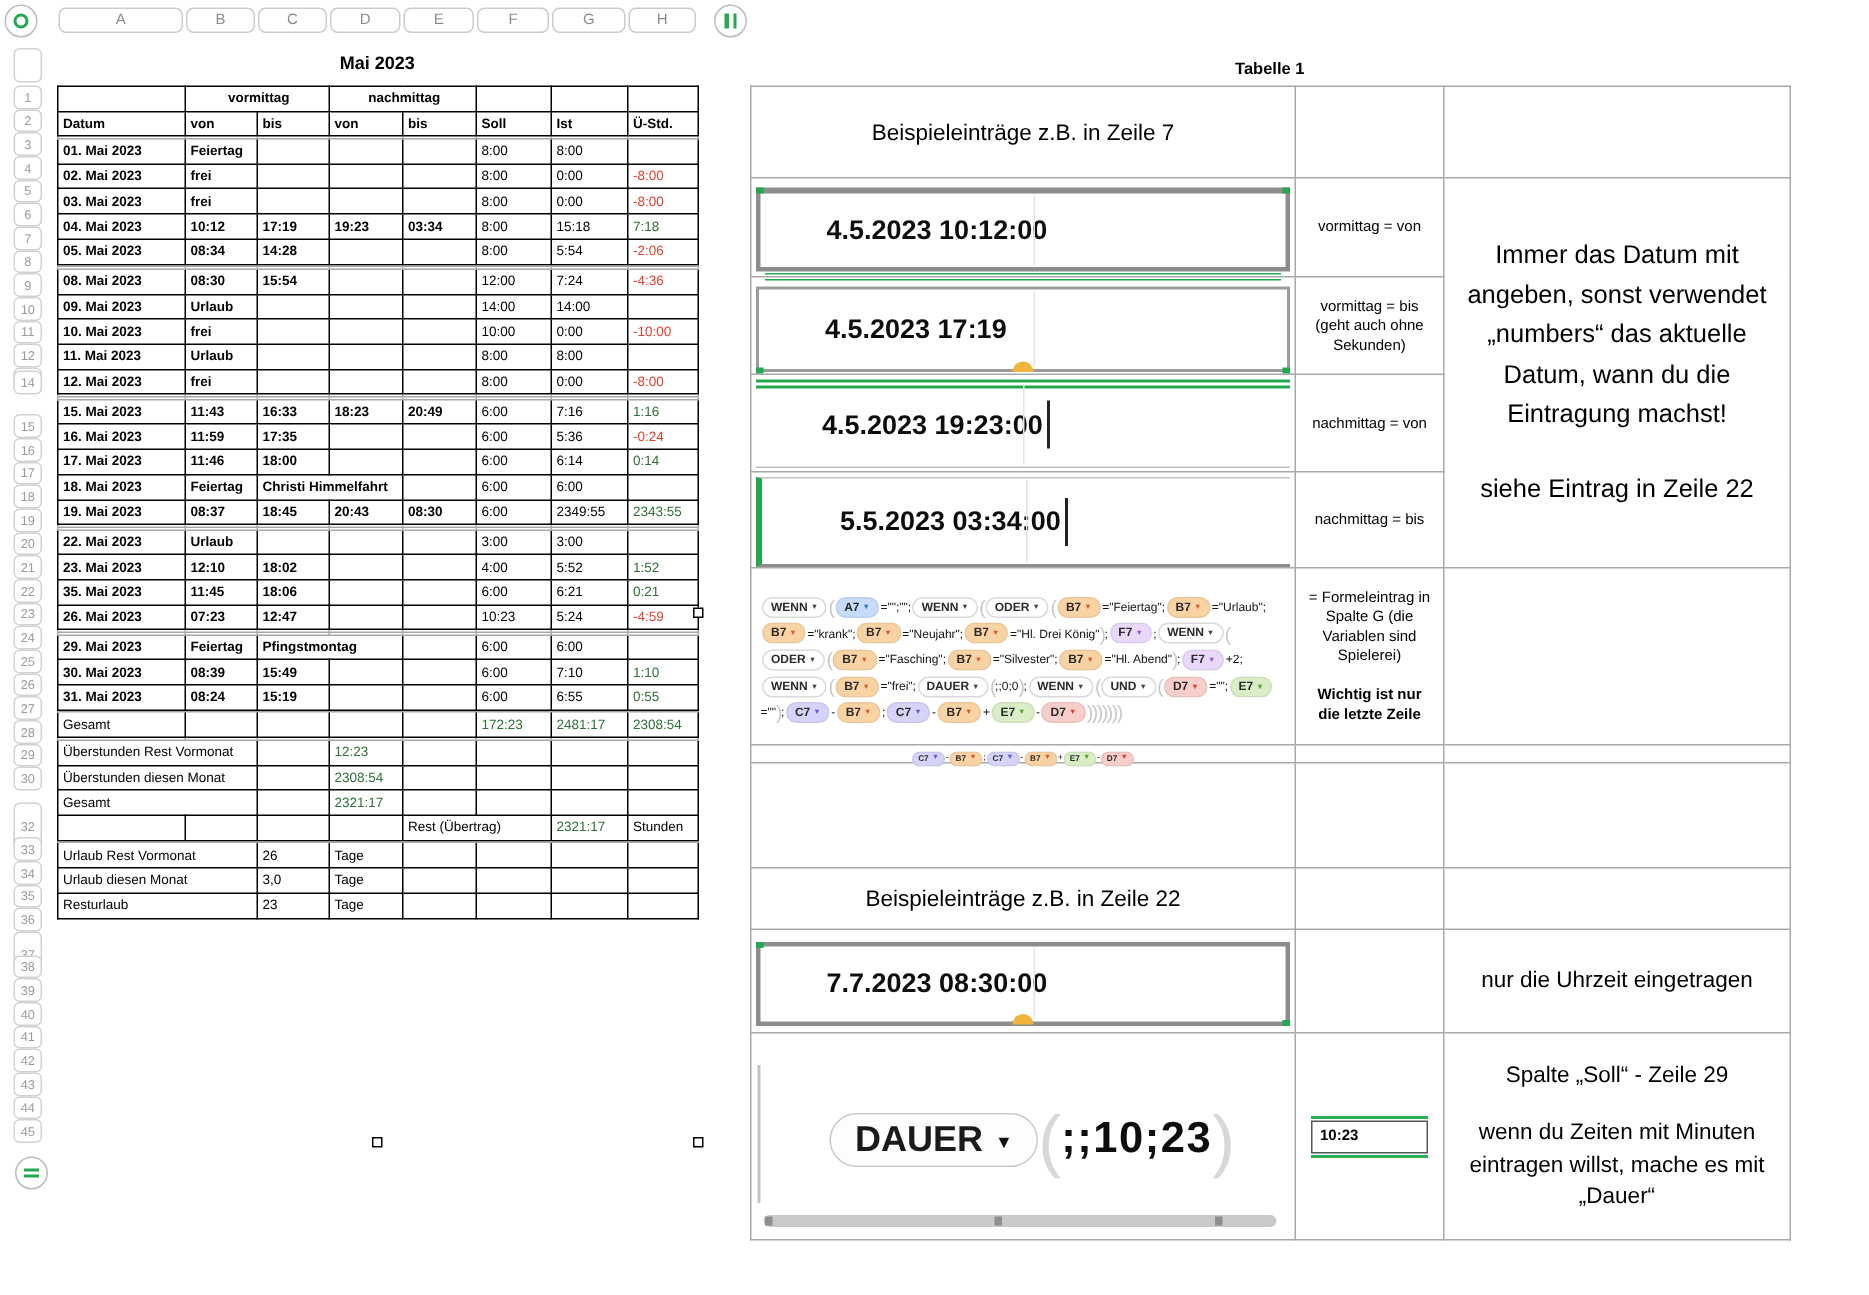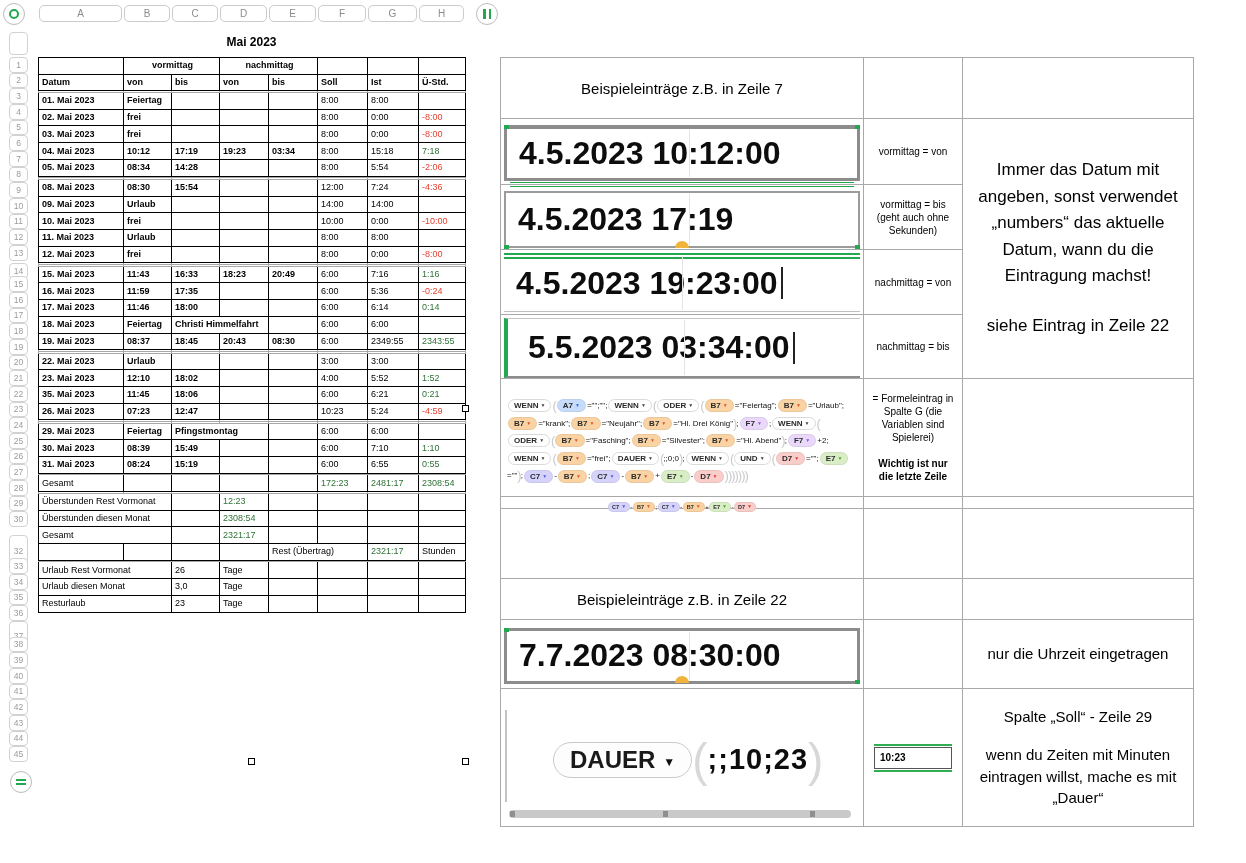--- a/index.html
+++ b/index.html
@@ -45,21 +45,21 @@
   .lbl{font-size:10px;text-align:center;line-height:1.3;white-space:pre-line;}
   .lbl .bold{font-weight:bold;white-space:pre-line;}
   .note{font-size:17px;text-align:center;line-height:1.55;padding:0 6px;}
   .note2{font-size:15px;text-align:center;line-height:1.45;padding:0 4px;}
   .gap1{margin-top:24px;}
   .gap2{margin-top:16px;}
 
   
   .shot{position:relative;margin:3px 3px 0 3px;background:#fff;display:flex;align-items:center;
         box-sizing:border-box;}
-  .stext{font-weight:bold;font-size:32px;color:#0d0d0d;white-space:nowrap;padding-left:12px;}
+  .stext{font-weight:bold;font-size:18px;color:#0d0d0d;white-space:nowrap;padding-left:12px;margin-left:32px;}
   .gv{position:absolute;top:1px;bottom:1px;left:52%;width:1px;background:#e4e4e4;}
   .gc{position:absolute;width:5px;height:4px;background:#23a84f;}
   .s1{border:3px solid #8c8c8c;border-top-width:4px;height:56px;}
   .gl{position:absolute;left:3px;right:3px;height:5px;box-sizing:border-box;
       border-top:1.5px solid #23a84f;border-bottom:1.5px solid #23a84f;}
   .s2{border:2px solid #9b9b9b;height:57px;margin-top:4px;}
   .dome{position:absolute;left:50%;bottom:-2px;width:14px;height:7px;margin-left:-7px;
         background:#f0b43c;border-radius:7px 7px 0 0;}
   .s3{border-top:2px solid #23a84f;border-bottom:1px solid #c0c0c0;height:59px;margin-top:1px;}
   .topline2{position:absolute;top:2px;left:0;right:0;height:2px;background:#23a84f;}
@@ -138,21 +138,21 @@
       <div class="rowtab" style="top: 104px; height: 15.6667px;">4</div>
       <div class="rowtab" style="top: 119.667px; height: 15.6667px;">5</div>
       <div class="rowtab" style="top: 135.333px; height: 15.6667px;">6</div>
       <div class="rowtab" style="top: 151px; height: 15.6667px;">7</div>
       <div class="rowtab" style="top: 166.667px; height: 15.6667px;">8</div>
       <div class="rowtab" style="top: 182.333px; height: 15.6667px;">9</div>
       <div class="rowtab" style="top: 198px; height: 15.6667px;">10</div>
       <div class="rowtab" style="top: 213.667px; height: 15.6667px;">11</div>
       <div class="rowtab" style="top: 229.333px; height: 15.6667px;">12</div>
       <div class="rowtab" style="top: 245px; height: 15.6667px;">13</div>
-      <div class="rowtab" style="top: 263px; height: 15.6667px;">14</div>
+      <div class="rowtab" style="top: 247px; height: 15.6667px;">14</div>
       <div class="rowtab" style="top: 276.333px; height: 15.6667px;">15</div>
       <div class="rowtab" style="top: 292px; height: 15.6667px;">16</div>
       <div class="rowtab" style="top: 307.667px; height: 15.6667px;">17</div>
       <div class="rowtab" style="top: 323.333px; height: 15.6667px;">18</div>
       <div class="rowtab" style="top: 339px; height: 15.6667px;">19</div>
       <div class="rowtab" style="top: 354.667px; height: 15.6667px;">20</div>
       <div class="rowtab" style="top: 370.333px; height: 15.6667px;">21</div>
       <div class="rowtab" style="top: 386px; height: 15.6667px;">22</div>
       <div class="rowtab" style="top: 401.667px; height: 15.6667px;">23</div>
       <div class="rowtab" style="top: 417.333px; height: 15.6667px;">24</div>
@@ -627,20 +627,21 @@
           <td></td>
           <td></td>
         </tr>
       </tbody>
     </table>
 
   <div class="handle" style="left:462px;top:405px;"></div>
   <div class="handle" style="left:248px;top:758px;"></div>
   <div class="handle" style="left:462px;top:758px;"></div>
 
+  <div id="tabTitle">Tabelle 1</div>
   <table class="tab1">
     <colgroup>
         <col style="width:363px">
         <col style="width:99px">
         <col style="width:231px">
       </colgroup>
     <tbody>
     <tr style="height:61px">
       <td>
             <div class="bsp">Beispieleinträge z.B. in Zeile 7</div>

